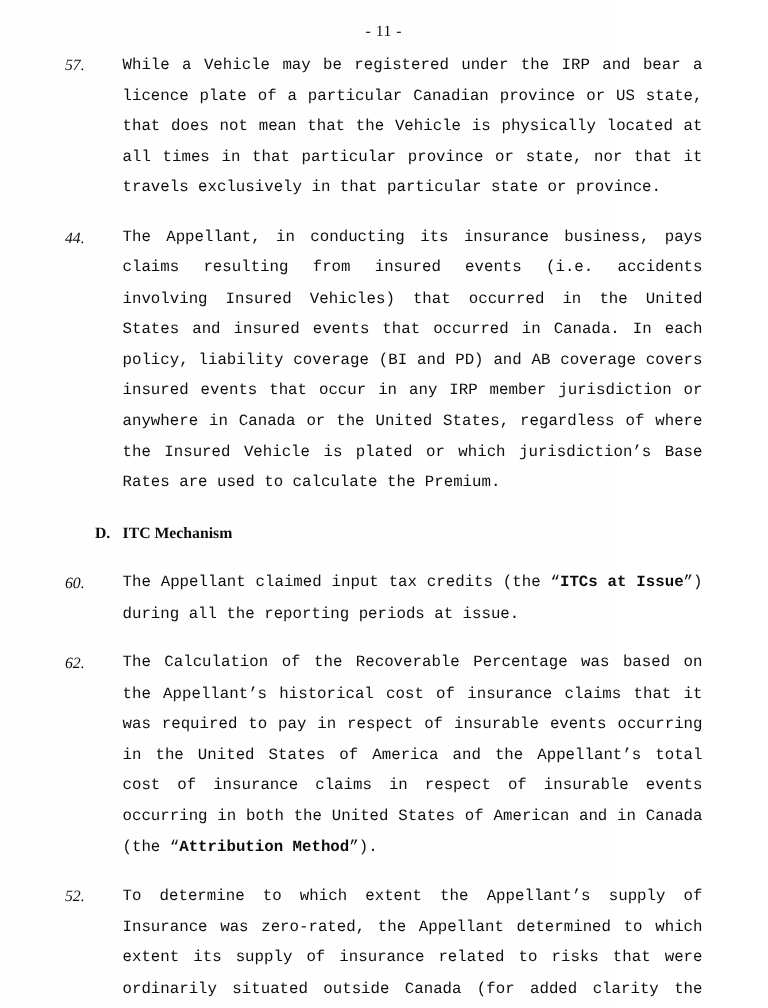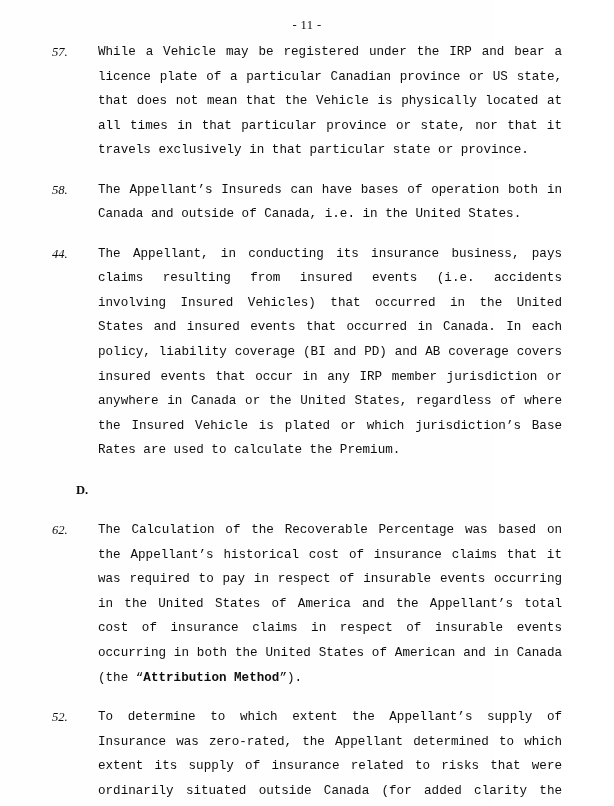--- a/index.html
+++ b/index.html
@@ -87,34 +87,35 @@
 
   <div class="page-number">- 11 -</div>
 
   <div class="body-block">
 
     <div class="para">
       <div class="para-num">57.</div>
       <div class="para-text">While a Vehicle may be registered under the IRP and bear a licence plate of a particular Canadian province or US state, that does not mean that the Vehicle is physically located at all times in that particular province or state, nor that it travels exclusively in that particular state or province.</div>
     </div>
 
-    <div class="para">
-      <div class="para-num">58.</div>
-      <div class="para-text">The Appellant’s Insureds can have bases of operation both in Canada and outside of Canada, i.e. in the United States.</div>
-    </div>
 
     <div class="para">
       <div class="para-num">44.</div>
       <div class="para-text">The Appellant, in conducting its insurance business, pays claims resulting from insured events (i.e. accidents involving Insured Vehicles) that occurred in the United States and insured events that occurred in Canada. In each policy, liability coverage (BI and PD) and AB coverage covers insured events that occur in any IRP member jurisdiction or anywhere in Canada or the United States, regardless of where the Insured Vehicle is plated or which jurisdiction’s Base Rates are used to calculate the Premium.</div>
     </div>
 
     <div class="heading">
       <div class="heading-letter">D.</div>
+      <div class="heading-text">ITC Mechanism</div>
     </div>
 
+    <div class="para">
+      <div class="para-num">60.</div>
+      <div class="para-text"><span>The Appellant claimed input tax credits (the “</span><b>ITCs at Issue</b><span>”) during all the reporting periods at issue.</span></div>
+    </div>
 
 
     <div class="para">
       <div class="para-num">62.</div>
       <div class="para-text"><span>The Calculation of the Recoverable Percentage was based on the Appellant’s historical cost of insurance claims that it was required to pay in respect of insurable events occurring in the United States of America and the Appellant’s total cost of insurance claims in respect of insurable events occurring in both the United States of American and in Canada (the “</span><b>Attribution Method</b><span>”).</span></div>
     </div>
 
     <div class="para">
       <div class="para-num">52.</div>
       <div class="para-text"><span>To determine to which extent the Appellant’s supply of Insurance was zero-rated, the Appellant determined to which extent its supply of insurance related to risks that were ordinarily situated outside Canada (for added clarity the correctness of</span></div>

